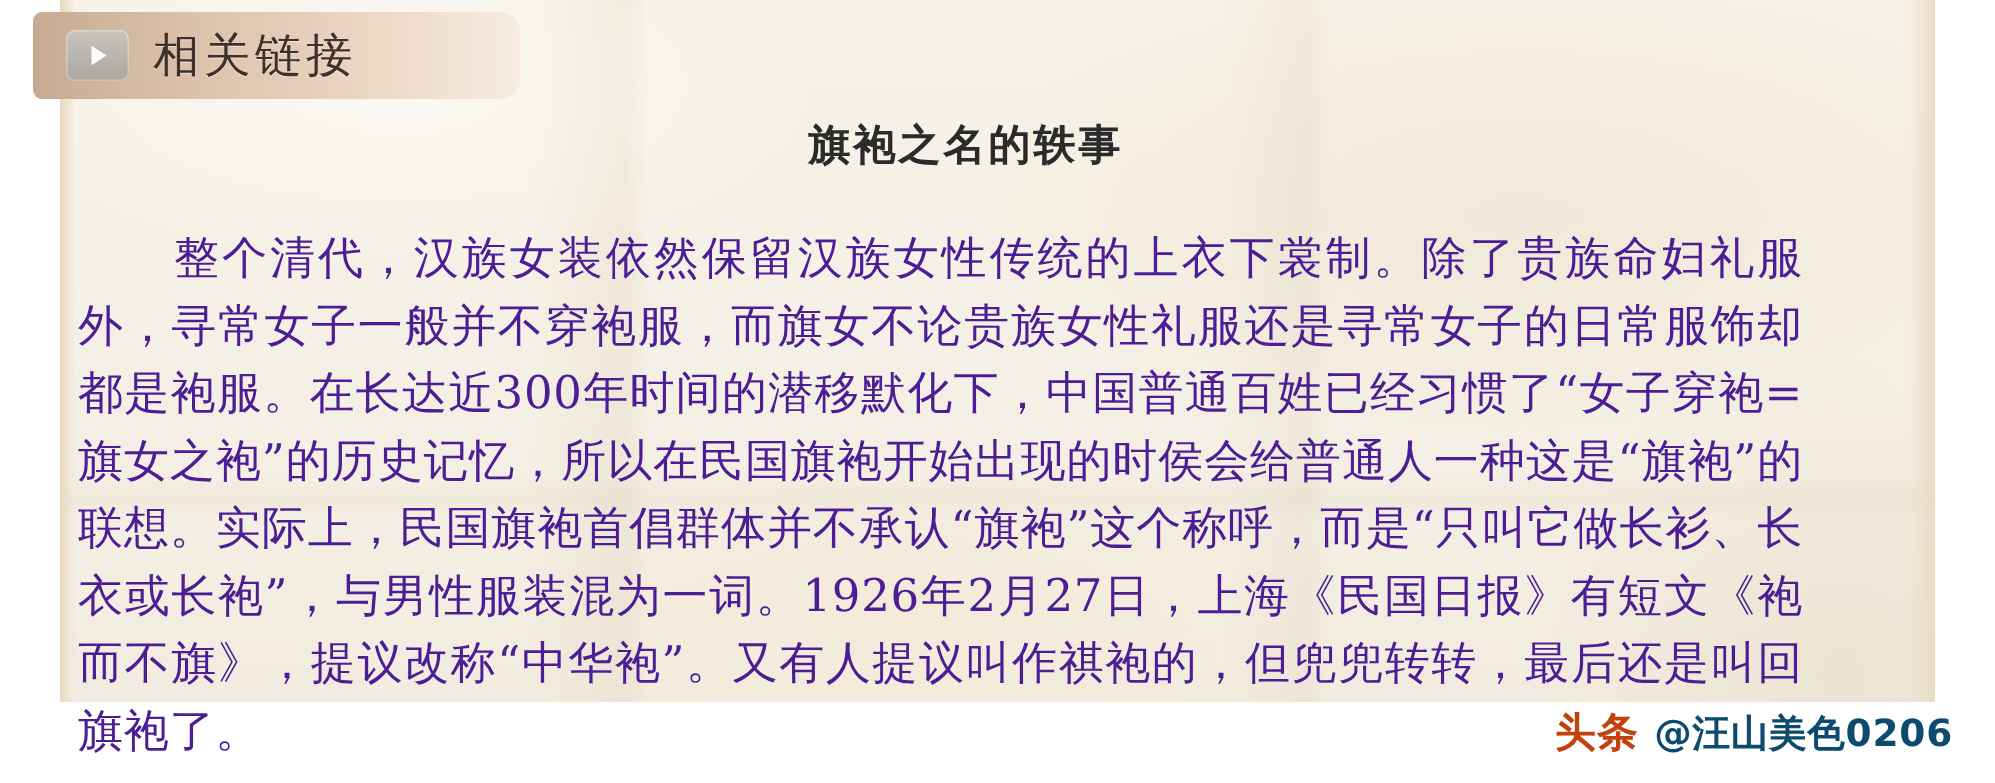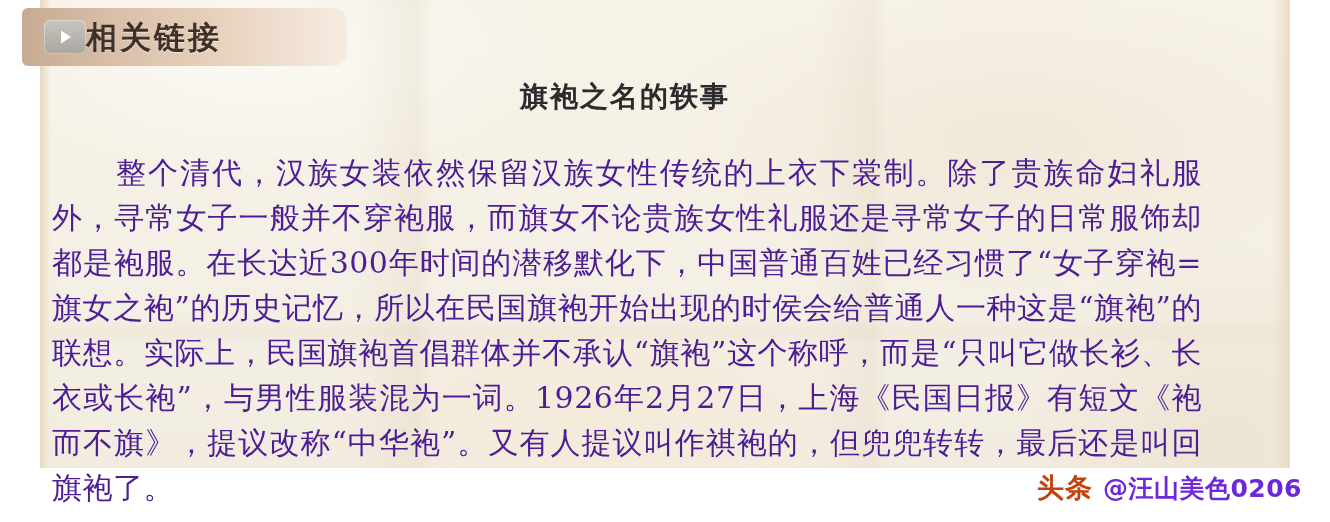--- a/index.html
+++ b/index.html
@@ -108,42 +108,44 @@
     margin-left: 22px;
     border-radius: 6px;
     background: linear-gradient(180deg, #c7c5bd 0%, #a9a79f 100%);
     display: flex;
     align-items: center;
     justify-content: center;
     box-shadow: inset 0 0 0 1px rgba(255,255,255,0.35);
   }
   .play-badge svg { display: block; }
   .ribbon-title {
+    margin-left: 16px;
     font-family: "DejaVu Sans", "Liberation Sans", sans-serif;
     font-size: 31px;
-    font-weight: 700;
+    font-weight: 400;
     color: #3d3129;
     letter-spacing: 3px;
     line-height: 1;
     text-shadow: 0 1px 0 rgba(255,255,255,0.5);
   }
 
   
   .article-title {
     position: absolute;
     left: 0;
     top: 78px;
     width: 1250px;
     text-align: center;
     font-family: "DejaVu Serif", "Liberation Serif", serif;
     font-size: 28px;
     font-weight: 700;
     color: #2b2b2b;
     letter-spacing: 2px;
     z-index: 3;
+    padding-left: 19px;
   }
 
   .body-text {
     position: absolute;
     left: 52px;
     top: 150px;
     width: 1150px;
     font-family: "DejaVu Serif", "Liberation Serif", serif;
     font-size: 30px;
     line-height: 45px;
@@ -169,21 +171,21 @@
     font-family: "DejaVu Sans", "Liberation Sans", sans-serif;
     font-size: 27px;
     font-weight: 700;
     color: #c2410c;
     letter-spacing: 1px;
   }
   .wm-handle {
     font-family: "DejaVu Sans", "Liberation Sans", sans-serif;
     font-size: 25px;
     font-weight: 700;
-    color: #6d28d9;
+    color: #0c4a6e;
     letter-spacing: 0.5px;
   }
 
   
   .bottom-gutter {
     position: absolute;
     left: 0;
     top: 468px;
     width: 1330px;
     height: 54px;

